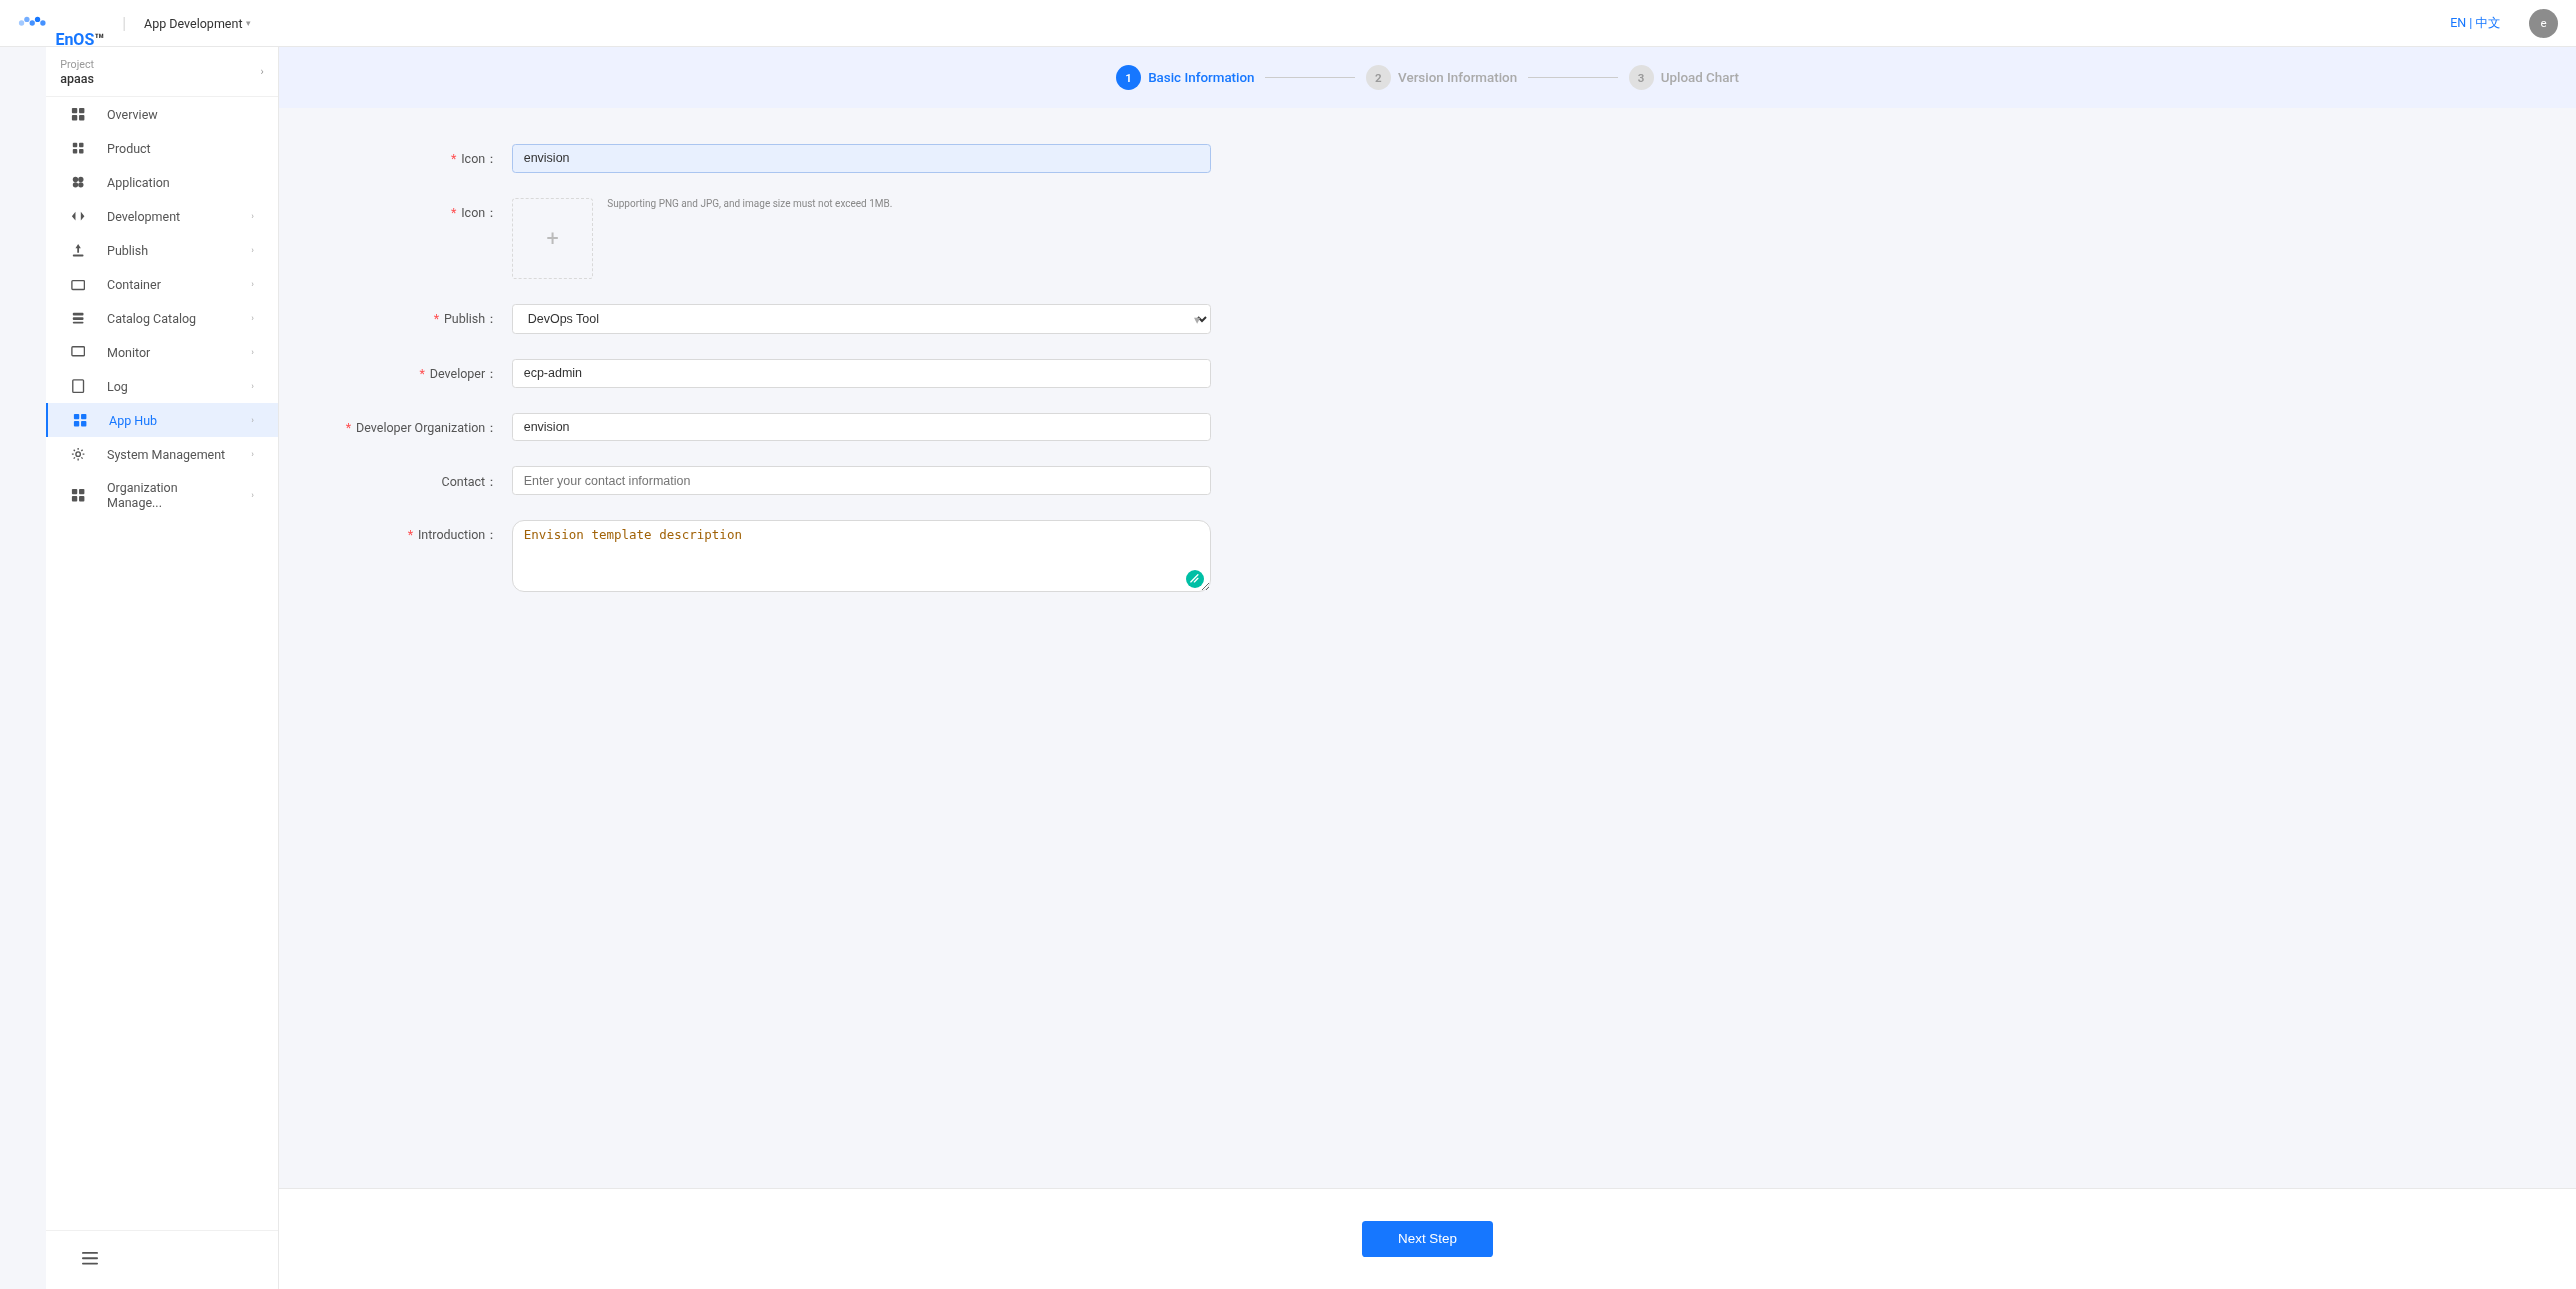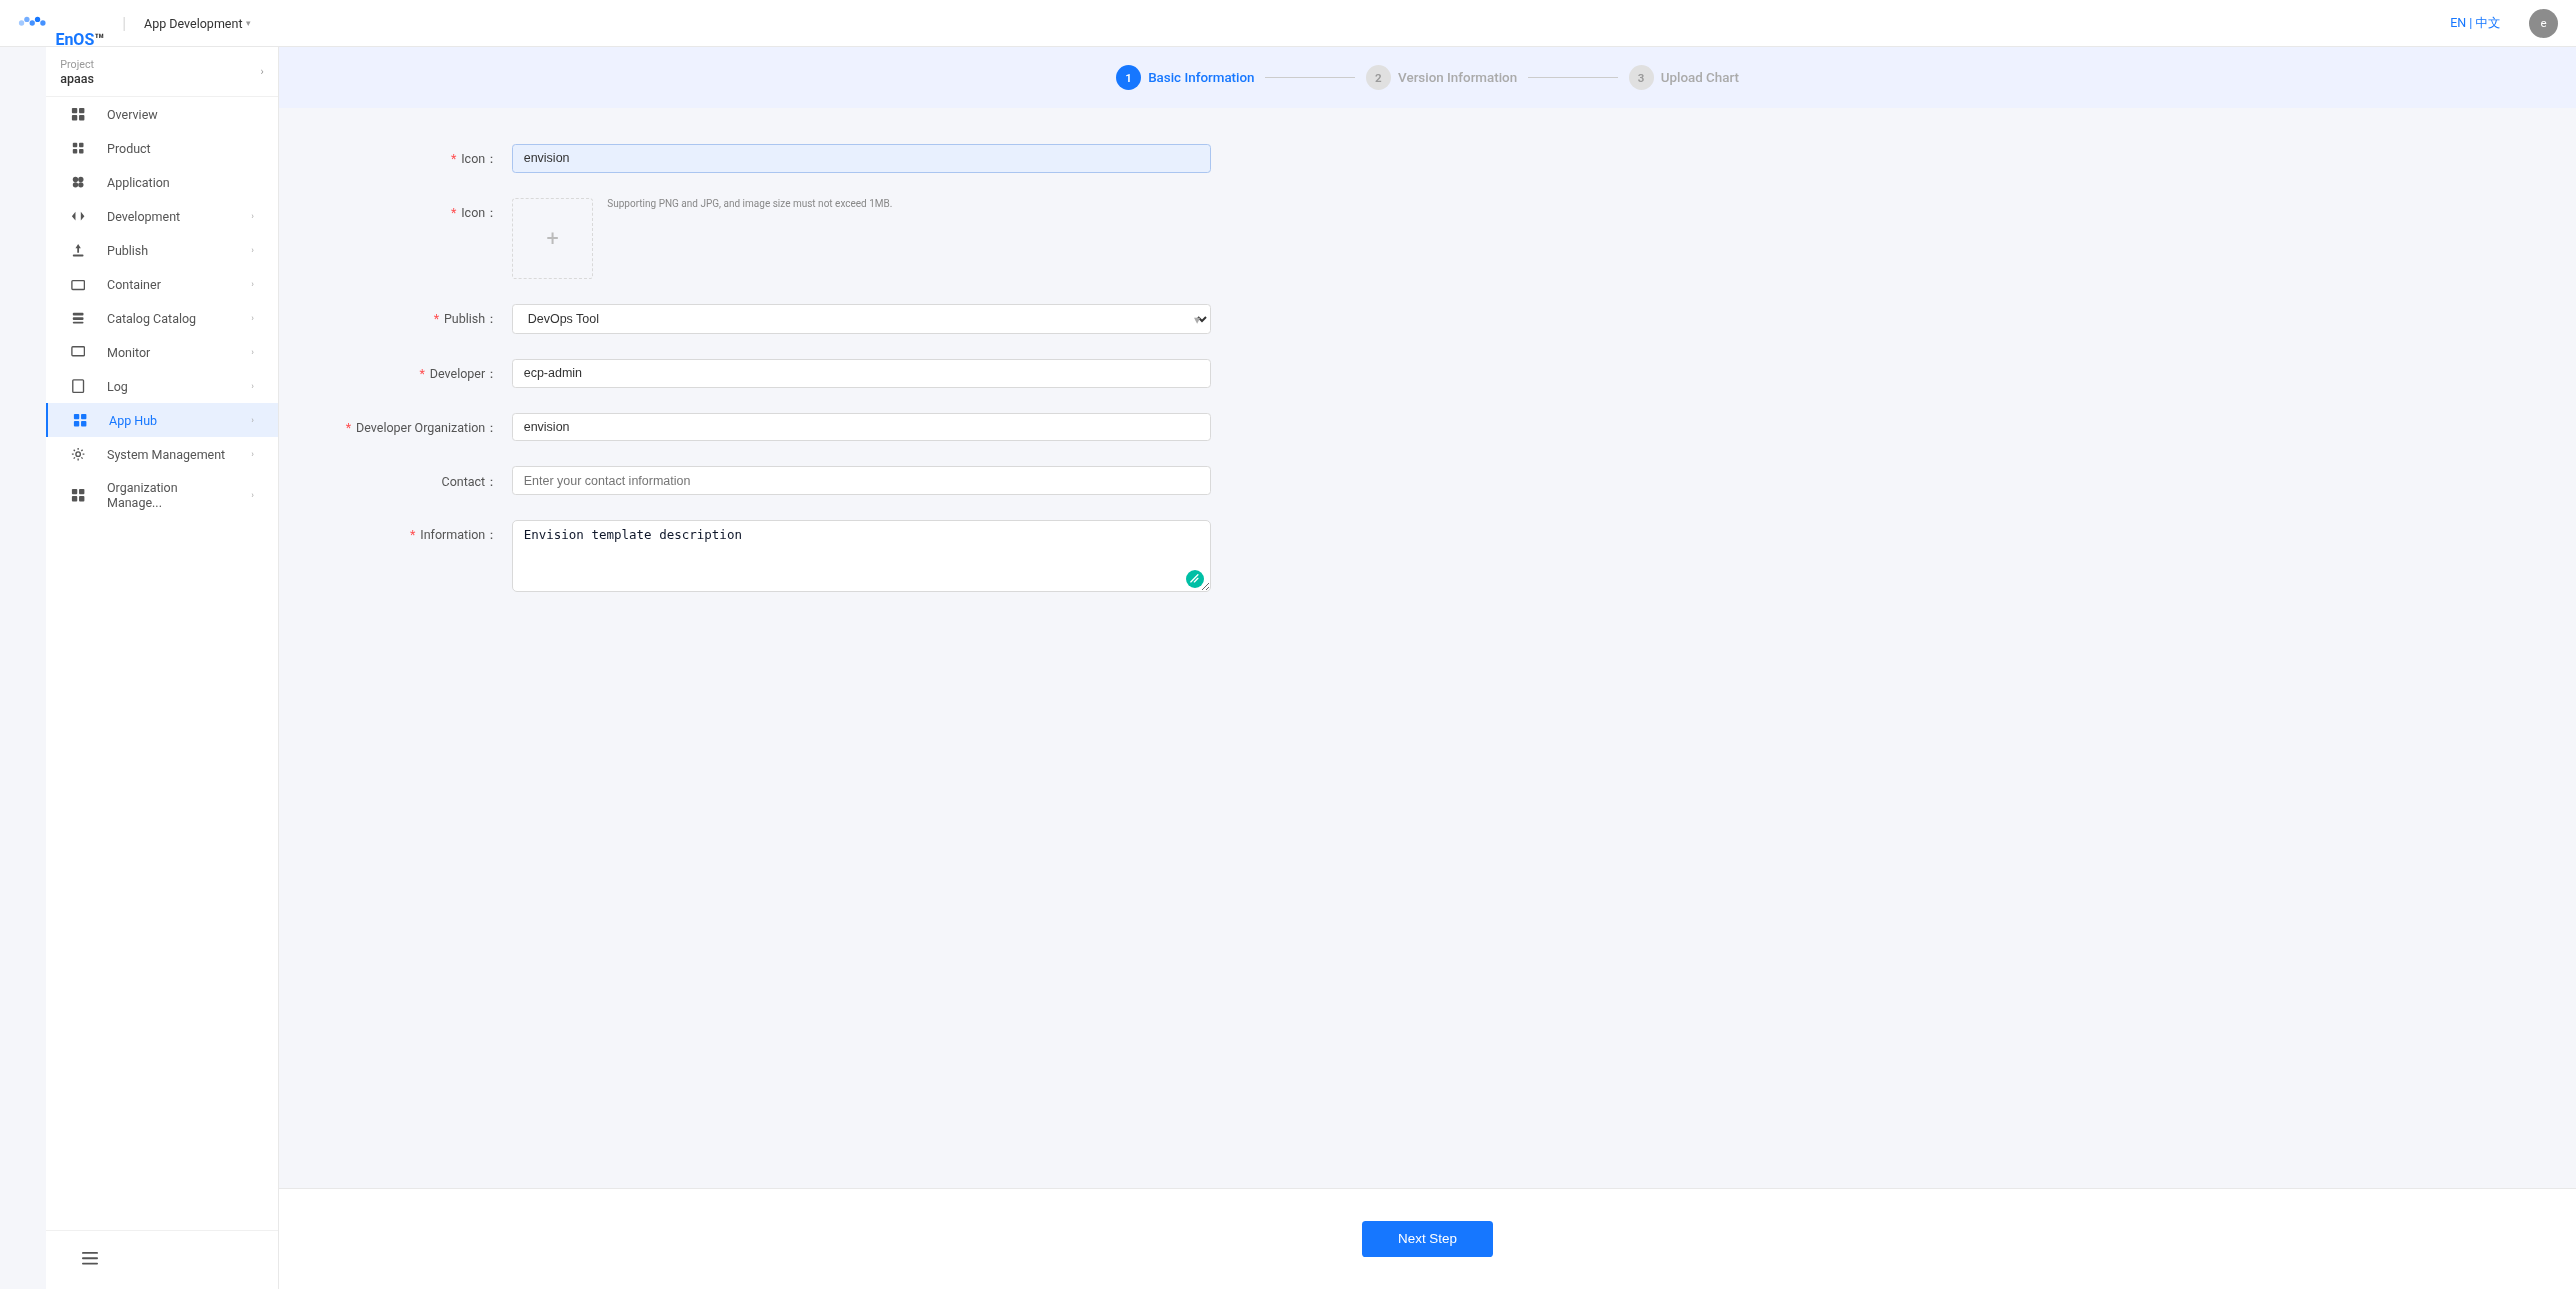--- a/index.html
+++ b/index.html
@@ -58,21 +58,21 @@
     .form-label { width: 179px; text-align: right; padding-right: 14.3px; padding-top: 7.2px; font-size: 12.5px; color: #555; flex-shrink: 0; }
     .form-label .required { color: #ff4d4f; margin-right: 1.8px; }
     .form-control { flex: 1; max-width: 699px; }
     .form-input { width: 100%; border: 0.9px solid #d9d9d9; border-radius: 3.6px; padding: 6.3px 10.7px; font-size: 12.5px; color: #333; background: #fff; outline: none; }
     .form-input.highlighted { background: #e8f0fe; border-color: #aac5f0; }
     .select-wrapper { position: relative; }
     .select-wrapper::after { content: '▾'; position: absolute; right: 10.7px; top: 50%; transform: translateY(-50%); color: #aaa; pointer-events: none; font-size: 12.5px; }
     .icon-upload-box { width: 81px; height: 81px; border: 1.8px dashed #d9d9d9; border-radius: 3.6px; display: flex; align-items: center; justify-content: center; cursor: pointer; font-size: 21.5px; color: #bbb; }
     .icon-hint { display: flex; align-items: center; margin-left: 14.3px; color: #888; font-size: 10px; }
     .icon-row { display: flex; align-items: flex-start; }
-    .form-textarea { width: 100%; border: 0.9px solid #d9d9d9; border-radius: 5px; padding: 6.3px 10.7px; font-size: 12.5px; color: #0f172a; background: #fff; min-height: 72px; resize: vertical; outline: none; position: relative; }
+    .form-textarea { width: 100%; border: 0.9px solid #d9d9d9; border-radius: 12px; padding: 6.3px 10.7px; font-size: 12.5px; color: #a16207; background: #fff; min-height: 72px; resize: vertical; outline: none; position: relative; }
     .textarea-wrapper { position: relative; }
     .textarea-corner-icon { position: absolute; bottom: 7.2px; right: 7.2px; width: 18px; height: 18px; background: #00bfa5; border-radius: 50%; display: flex; align-items: center; justify-content: center; }
 
     
     .bottom-bar { padding: 32px 54px; background: #fff; border-top: 0.9px solid #e8e8e8; display: flex; justify-content: center; flex-shrink: 0; }
     .btn-next { background: #1677ff; color: #fff; border: none; border-radius: 3.6px; padding: 10.7px 36px; font-size: 13.4px; font-weight: 500; cursor: pointer; }
 
     
     .sidebar-menu-icon { padding: 10.7px 18px; cursor: pointer; color: #555; }
   </style>
@@ -361,21 +361,21 @@
           <span>Contact</span>：
         </div>
         <div class="form-control">
           <input type="text" class="form-input" placeholder="Enter your contact information" style="">
         </div>
       </div>
 
       <div class="form-row">
         <div class="form-label">
           <span class="required">*</span>
-          <span>Information</span>：
+          <span>Introduction</span>：
         </div>
         <div class="form-control">
           <div class="textarea-wrapper">
             <textarea class="form-textarea" style="">Envision template description</textarea>
             <div class="textarea-corner-icon">
               <svg width="10.7" height="10.7" viewBox="0 0 12 12">
                   <path d="M2 10 L10 2M6 10 L10 6" stroke="white" stroke-width="1.5" stroke-linecap="round"></path>
                 </svg>
             </div>
           </div>

